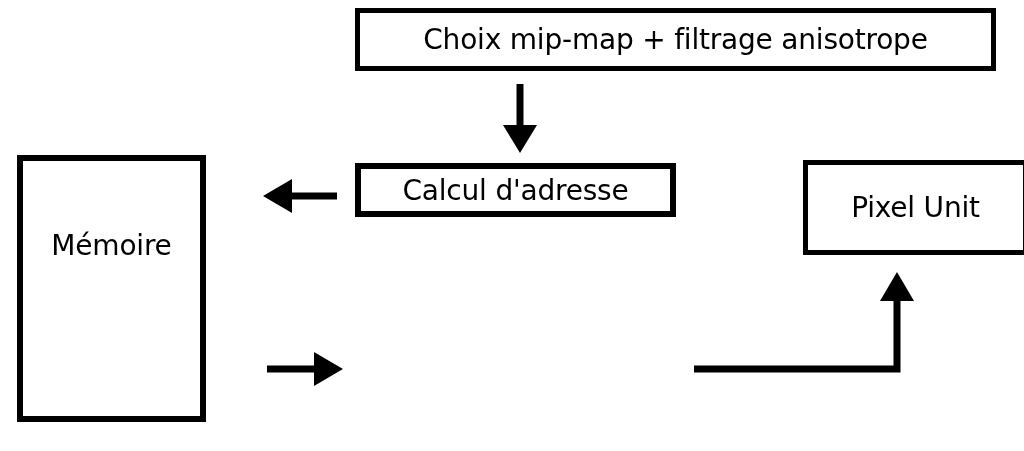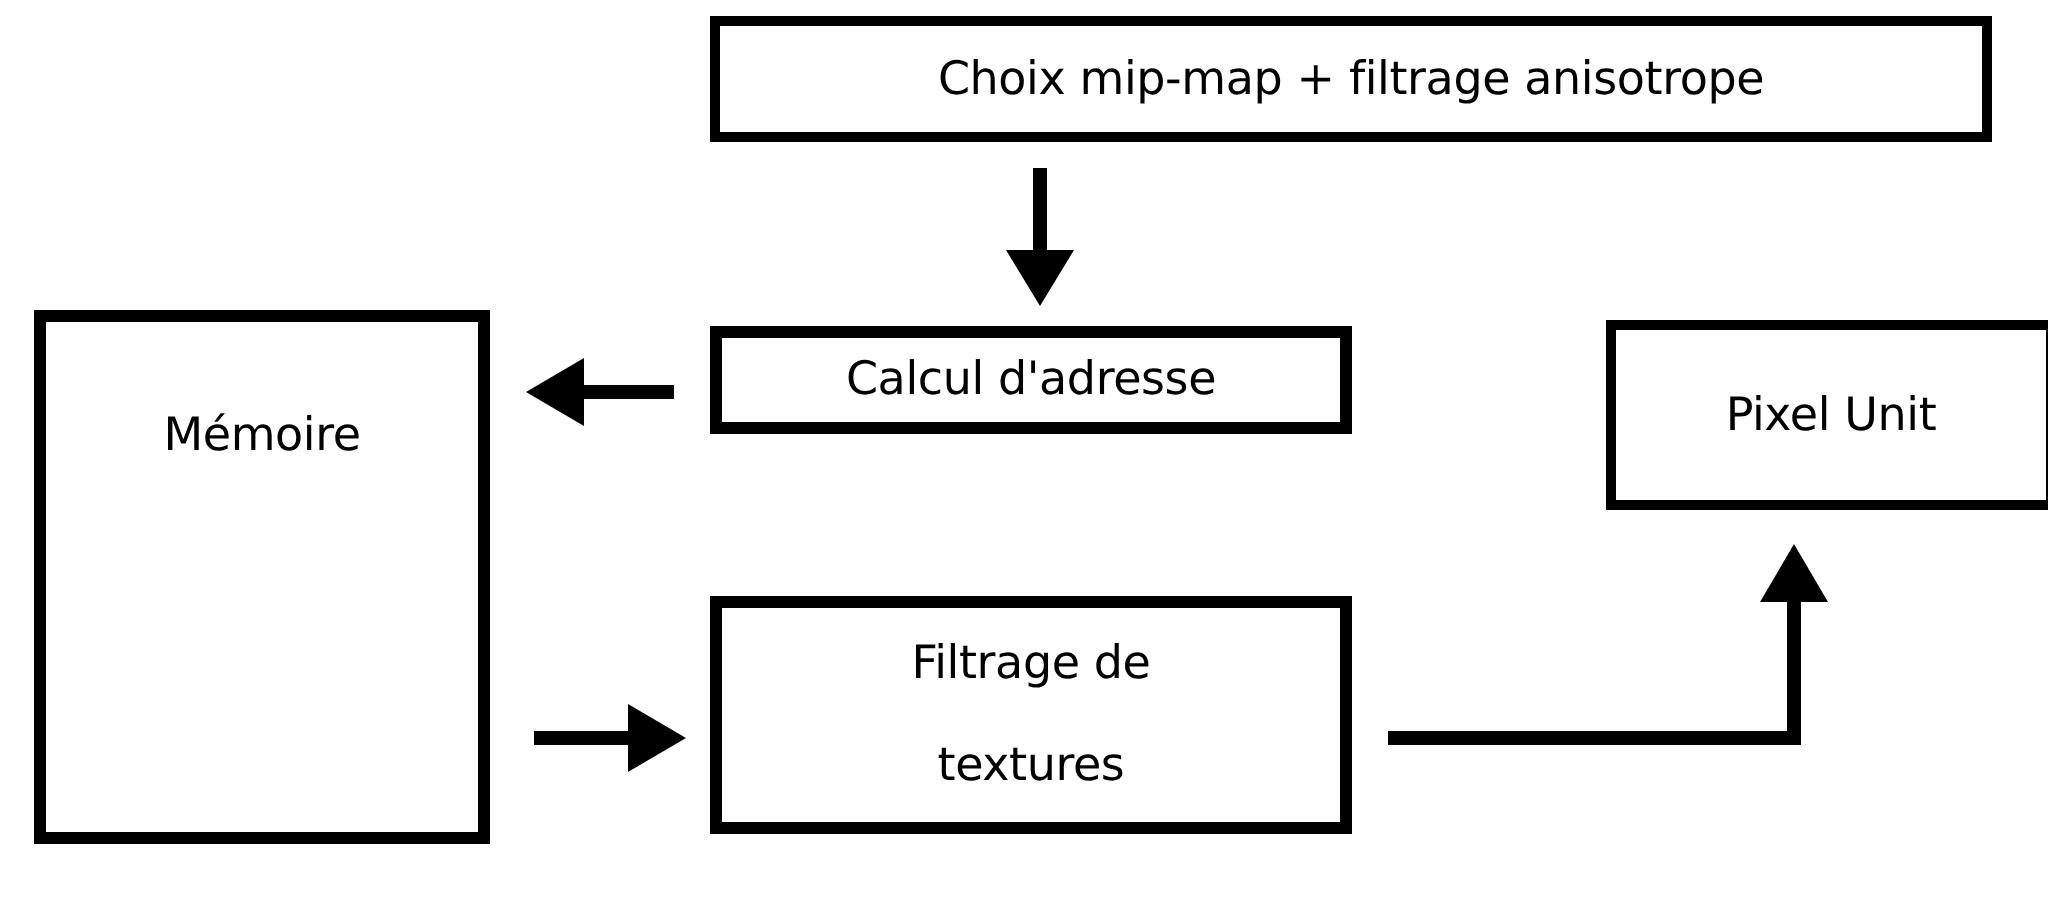--- a/index.html
+++ b/index.html
@@ -17,28 +17,28 @@
   }
   .box {
     position: absolute;
     background: #ffffff;
     border: 5px solid #000000;
     display: flex;
     flex-direction: column;
     align-items: center;
     justify-content: center;
     text-align: center;
-    font-size: 23px;
+    font-size: 28px;
     letter-spacing: -0.2px;
     white-space: nowrap;
   }
   .box .line { display: block; }
   #box-mip      { left: 355px; top: 8px;   width: 641px; height: 63px; }
   #box-calcul   { left: 355px; top: 163px; width: 321px; height: 54px; border-width: 6px; }
-  #box-memoire  { left: 17px;  top: 155px; width: 228px; height: 267px; border-width: 6px; line-height: 50px; justify-content: flex-start; padding-top: 32px; }
+  #box-memoire  { left: 17px;  top: 155px; width: 189px; height: 267px; border-width: 6px; line-height: 50px; justify-content: flex-start; padding-top: 60px; }
   #box-filtrage { left: 355px; top: 298px; width: 321px; height: 119px; border-width: 6px; line-height: 51px; }
   #box-pixel    { left: 803px; top: 160px; width: 225px; height: 95px; }
   .arrows {
     position: absolute;
     left: 0; top: 0;
     width: 1024px; height: 451px;
     pointer-events: none;
   }
 </style>
 </head>
@@ -51,24 +51,20 @@
   </div>
 
   <div class="box" id="box-calcul">
     <span class="line">Calcul d'adresse</span>
   </div>
 
   <div class="box" id="box-memoire">
     <span class="line">Mémoire</span>
   </div>
 
-  <div class="box" id="box-filtrage">
-    <span class="line">Filtrage de</span>
-    <span class="line">textures</span>
-  </div>
 
   <div class="box" id="box-pixel">
     <span class="line">Pixel Unit</span>
   </div>
 
   <svg class="arrows" width="1024" height="451" viewBox="0 0 1024 451" xmlns="http://www.w3.org/2000/svg">
 
     <g>
       <line x1="520" y1="84" x2="520" y2="127" stroke="#000000" stroke-width="7"></line>
       <polygon points="503,125 537,125 520,153" fill="#000000"></polygon>

